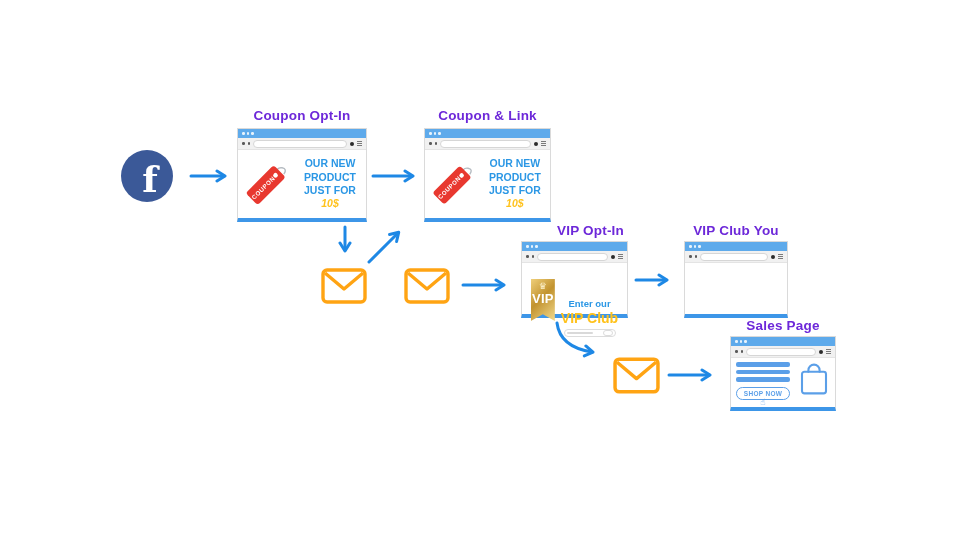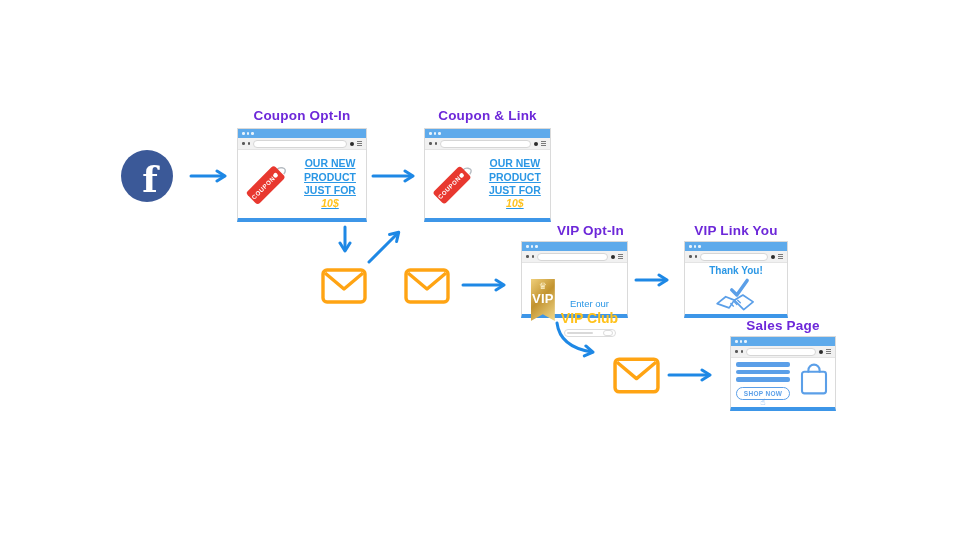--- a/index.html
+++ b/index.html
@@ -29,33 +29,33 @@
   .menu{display:flex;flex-direction:column;gap:1px;}
   .menu i{display:block;width:5px;height:1px;background:#7a7a7a;}
   .content{flex:1;display:flex;align-items:center;justify-content:center;}
 
   .win-title{position:absolute;text-align:center;font-weight:bold;font-size:13.5px;
              color:#6d28d9;letter-spacing:.2px;}
 
   
   .promo{display:flex;align-items:center;justify-content:center;gap:2px;}
   .promo-text{width:72px;text-align:center;font-weight:bold;font-size:10.5px;line-height:1.27;
-              color:#2B97E5;text-decoration:underline;}
+              color:#2B97E5;}
   .price{color:#FFC21C;font-style:italic;}
 
   
   .vip-wrap{display:flex;align-items:center;gap:6px;}
   .vip-ribbon{width:24px;height:42px;background:linear-gradient(135deg,#EFCF7A 0%,#C2932F 45%,#F2DA8E 100%);
               clip-path:polygon(0 0,100% 0,100% 100%,50% 84%,0 100%);
               display:flex;flex-direction:column;align-items:center;justify-content:flex-start;
               padding-top:3px;box-sizing:border-box;}
   .vip-crown{font-size:9px;line-height:9px;color:#FDF3CF;}
   .vip-label{font-size:13px;font-weight:bold;color:#fff;letter-spacing:.3px;}
   .vip-col{display:flex;flex-direction:column;align-items:center;gap:1px;}
-  .vip-l1{font-weight:normal;font-size:9.5px;color:#2B97E5;margin-top:35px;}
+  .vip-l1{font-weight:bold;font-size:9.5px;color:#2B97E5;margin-top:35px;}
   .vip-l2{font-weight:bold;font-size:14px;color:#FFC21C;}
   .vip-input{width:52px;height:8px;border:1px solid #DCDCDC;border-radius:5px;background:#fff;
              margin-top:2px;display:flex;align-items:center;justify-content:space-between;
              padding:0 2px;box-sizing:border-box;}
   .vip-input .txt{width:26px;height:1.5px;background:#D9D9D9;border-radius:1px;}
   .vip-input .go{width:8px;height:4px;border:1px solid #DCDCDC;border-radius:3px;}
 
   
   .ty-wrap{display:flex;flex-direction:column;align-items:center;gap:1px;}
   .ty-msg{font-weight:bold;font-size:10px;color:#2B97E5;}
@@ -211,48 +211,37 @@
           <span class="vip-l2">VIP Club</span>
           <div class="vip-input">
             <span class="txt"></span>
             <span class="go"></span>
           </div>
         </div>
       </div>
     </div>
   </div>
 
-  <div class="win-title" style="left:664px;top:223px;width:144px;">VIP Link You</div>
+  <div class="win-title" style="left:664px;top:223px;width:144px;">VIP Club You</div>
   <div class="window" style="left:684px;top:241px;width:104px;height:77px;">
     <div class="titlebar">
       <i class="tdot"></i>
         <i class="tdot"></i>
         <i class="tdot"></i>
     </div>
     <div class="toolbar">
       <i class="ndot"></i>
         <i class="ndot"></i>
       <div class="addressbar"></div>
       <i class="pdot"></i>
       <span class="menu">
           <i></i>
           <i></i>
           <i></i>
         </span>
-    </div>
-    <div class="content">
-      <div class="ty-wrap">
-        <span class="ty-msg">Thank You!</span>
-        <svg width="52" height="36" viewBox="0 0 60 42">
-          <path d="M25,15 l6,6 L43,4" fill="none" stroke="#5B9FE8" stroke-width="4" stroke-linecap="round" stroke-linejoin="round"></path>
-          <path d="M8,31 L18,23 L28,27 L22,36 Z" fill="#fff" stroke="#5B9FE8" stroke-width="2" stroke-linejoin="round"></path>
-          <path d="M28,27 L38,21 L50,29 L39,38 Z" fill="#fff" stroke="#5B9FE8" stroke-width="2" stroke-linejoin="round"></path>
-          <path d="M24,31 l3,3 M28,29 l3,3 M32,27 l3,3" fill="none" stroke="#5B9FE8" stroke-width="1.6" stroke-linecap="round"></path>
-        </svg>
-      </div>
     </div>
   </div>
 
   <div class="win-title" style="left:710px;top:318px;width:146px;">Sales Page</div>
   <div class="window" style="left:730px;top:336px;width:106px;height:75px;">
     <div class="titlebar">
       <i class="tdot"></i>
         <i class="tdot"></i>
         <i class="tdot"></i>
     </div>

